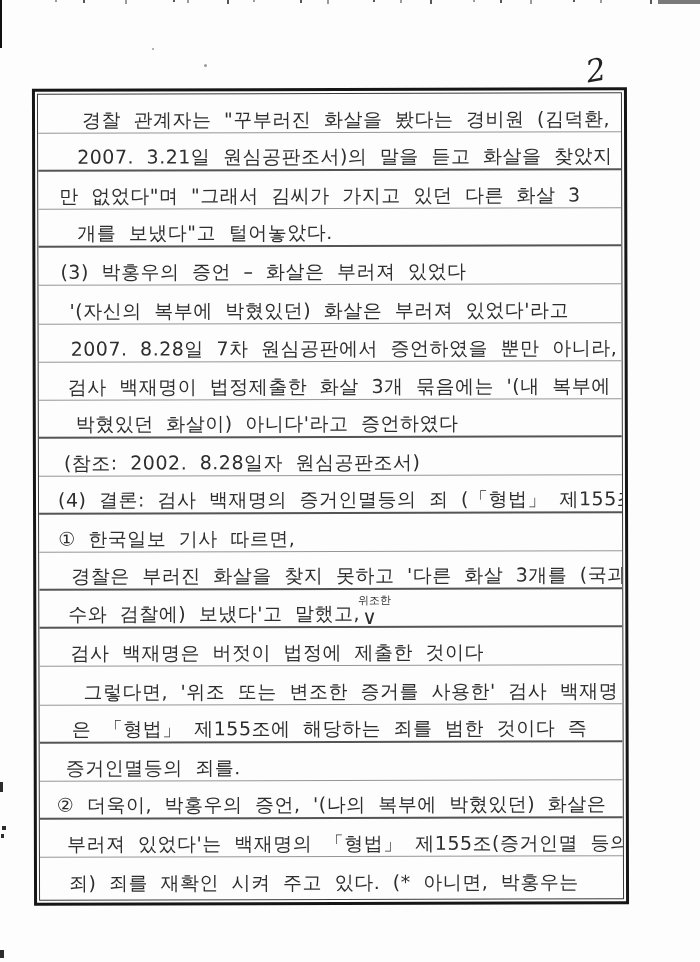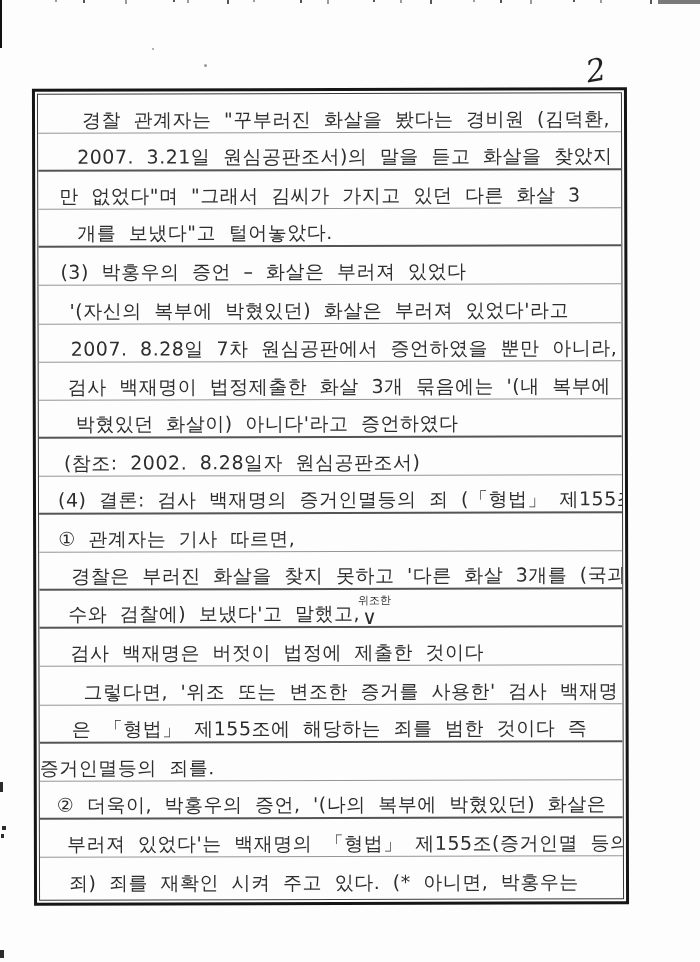--- a/index.html
+++ b/index.html
@@ -144,39 +144,39 @@
       <div class="row dark">
           <span class="hw" style="margin-left:37px">박혔있던 화살이) 아니다'라고 증언하였다</span>
         </div>
       <div class="row">
           <span class="hw" style="margin-left:25px">(참조: 2002. 8.28일자 원심공판조서)</span>
         </div>
       <div class="row dark">
           <span class="hw" style="margin-left:19px">(4) 결론: 검사 백재명의 증거인멸등의 죄 (「형법」 제155조)</span>
         </div>
       <div class="row">
-          <span class="hw" style="margin-left:19px">① 관계자는 기사 따르면,</span>
+          <span class="hw" style="margin-left:19px">① 한국일보 기사 따르면,</span>
         </div>
       <div class="row dark">
           <span class="hw" style="margin-left:32px">경찰은 부러진 화살을 찾지 못하고 '다른 화살 3개를 (국과</span>
         </div>
       <div class="row dark">
         <span class="hw" style="margin-left:29px"><span>수와 검찰에) 보냈다'고 말했고,</span><span class="caret-wrap"><span class="caret-mark">∨</span><span class="caret-label">위조한</span></span></span>
       </div>
       <div class="row">
           <span class="hw" style="margin-left:31px">검사 백재명은 버젓이 법정에 제출한 것이다</span>
         </div>
       <div class="row">
           <span class="hw" style="margin-left:44px">그렇다면, '위조 또는 변조한 증거를 사용한' 검사 백재명</span>
         </div>
       <div class="row dark">
           <span class="hw" style="margin-left:32px">은 「형법」 제155조에 해당하는 죄를 범한 것이다 즉</span>
         </div>
       <div class="row">
-          <span class="hw" style="">증거인멸등의 죄를.</span>
+          <span class="hw" style="margin-left:26px">증거인멸등의 죄를.</span>
         </div>
       <div class="row dark">
           <span class="hw" style="margin-left:17px">② 더욱이, 박홍우의 증언, '(나의 복부에 박혔있던) 화살은</span>
         </div>
       <div class="row">
           <span class="hw" style="margin-left:27px">부러져 있었다'는 백재명의 「형법」 제155조(증거인멸 등의</span>
         </div>
       <div class="row last">
           <span class="hw" style="margin-left:29px">죄) 죄를 재확인 시켜 주고 있다. (* 아니면, 박홍우는</span>
         </div>

